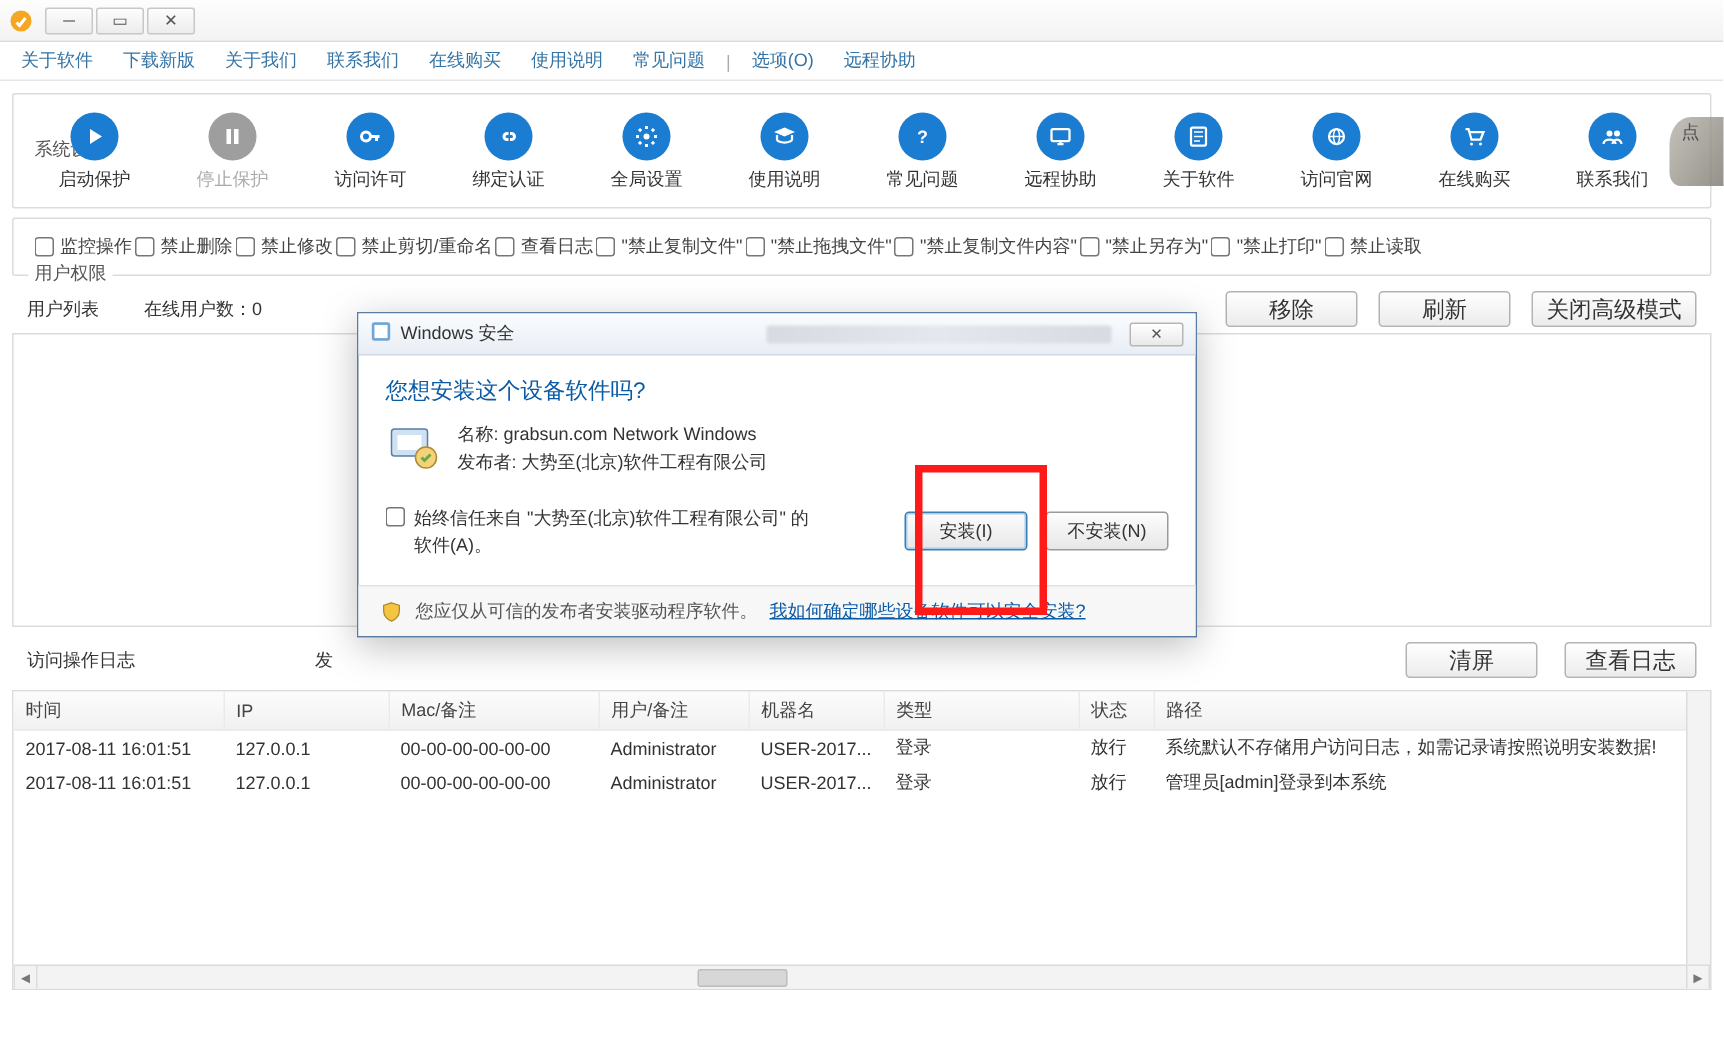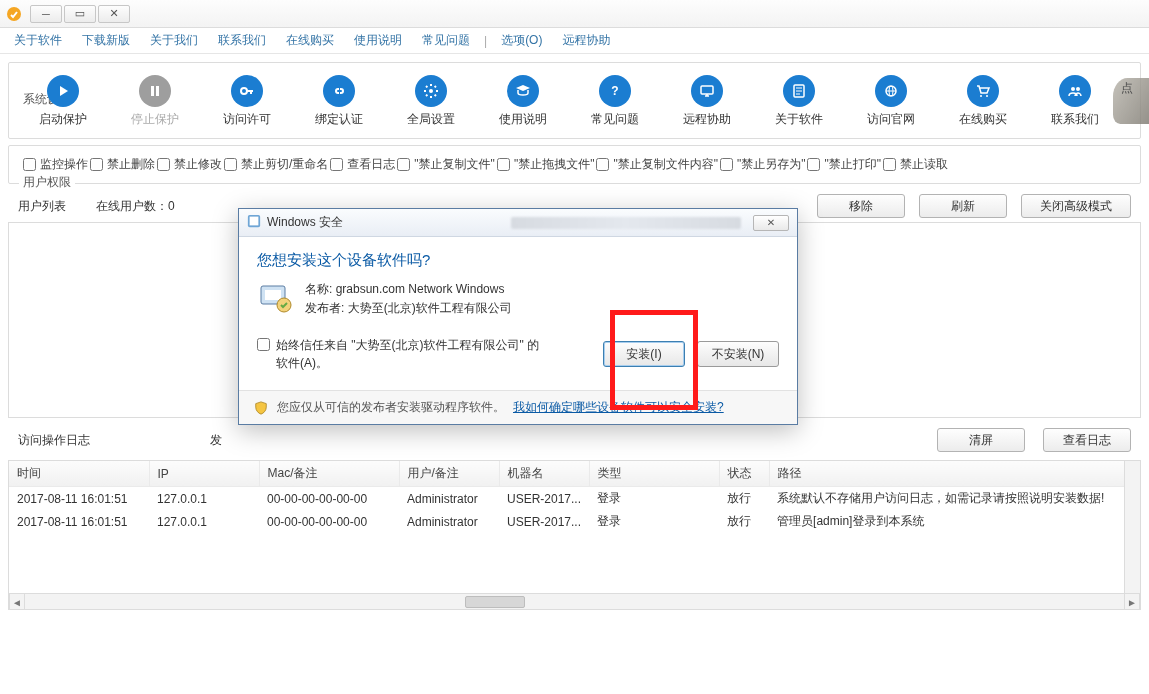--- a/index.html
+++ b/index.html
@@ -27,33 +27,33 @@
 .tool-btn.disabled .lbl { color: #aaa; }
 .tool-btn .circle svg { width: 16px; height: 16px; }
 
 
 .checkrow { display: flex; gap: 2px; padding: 4px 4px 0; flex-wrap: wrap; }
 .chk { display: flex; align-items: center; gap: 4px; font-size: 12px; color: #444; }
 .chk input { width: 13px; height: 13px; }
 
 
 .userlist-hdr { display: flex; align-items: center; gap: 30px; padding: 4px 10px; font-size: 12px; height: 32px; margin: 0 8px; }
-.btn { min-width: 88px; height: 24px; border: 1px solid #b3b3b3; background: linear-gradient(#fefefe,#ececec); border-radius: 3px; font-size: 12px; color: #333; display: inline-flex; align-items: center; justify-content: center; padding: 0 8px; }
+.btn { min-width: 88px; height: 24px; border: 1px solid #b3b3b3; background: linear-gradient(#fefefe,#ececec); border-radius: 3px; font-size: 15px; color: #333; display: inline-flex; align-items: center; justify-content: center; padding: 0 8px; }
 .btn-group-right { display: flex; gap: 14px; margin-left: auto; }
 
 
 .list-area { height: 196px; border: 1px solid #dcdcdc; margin: 0 8px; background: #fff; position: relative; }
 
 
 .log-hdr { display: flex; align-items: center; padding: 6px 10px; gap: 20px; margin: 4px 8px 0; font-family: Liberation Mono, monospace; }
 .log-hdr .left { flex: 1; display: flex; gap: 120px; }
 .log-hdr .btns { display: flex; gap: 18px; }
 
 
-.log-table { border: 1px solid #dcdcdc; margin: 2px 8px 4px; height: 150px; overflow: hidden; position: relative; }
+.log-table { border: 1px solid #dcdcdc; margin: 2px 8px 4px; height: 200px; overflow: hidden; position: relative; }
 .logtbl { width: 100%; border-collapse: collapse; font-size: 12px; }
 .logtbl th { text-align: left; padding: 4px 8px; border-bottom: 1px solid #eaeaea; border-right: 1px solid #eaeaea; background: linear-gradient(#fcfcfc,#f1f1f1); font-weight: normal; color: #444; }
 .logtbl td { padding: 3px 8px; color: #333; white-space: nowrap; }
 
 
 .hscroll { position: absolute; left: 0; right: 0; bottom: 0; height: 16px; background: #f3f3f3; border-top: 1px solid #dcdcdc; }
 .hscroll .track { position: absolute; left: 16px; right: 16px; top: 0; bottom: 0; }
 .hscroll .thumb { position: absolute; left: 40%; top: 2px; height: 12px; width: 60px; background: #d7d7d7; border: 1px solid #bdbdbd; border-radius: 2px; }
 .hscroll .arrow { position: absolute; top: 0; width: 16px; height: 16px; background: #f3f3f3; border-left: 1px solid #dcdcdc; border-right: 1px solid #dcdcdc; display:flex;align-items:center;justify-content:center;color:#777;font-size:10px;}
 .hscroll .arrow.l{left:0;} .hscroll .arrow.r{right:0;}

